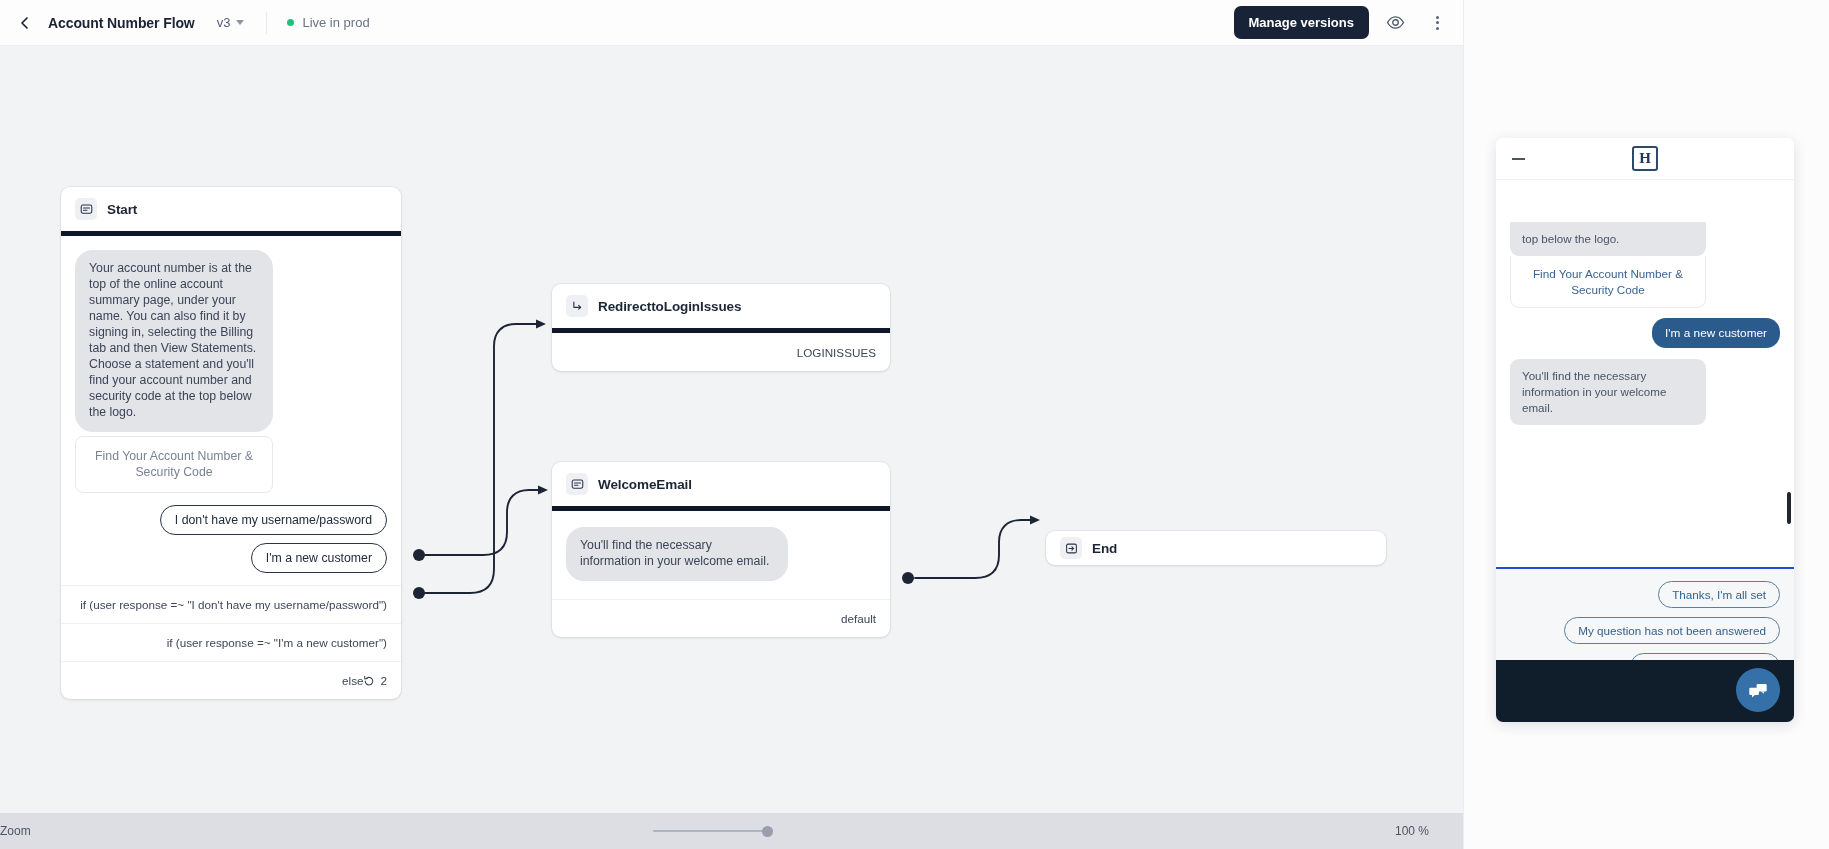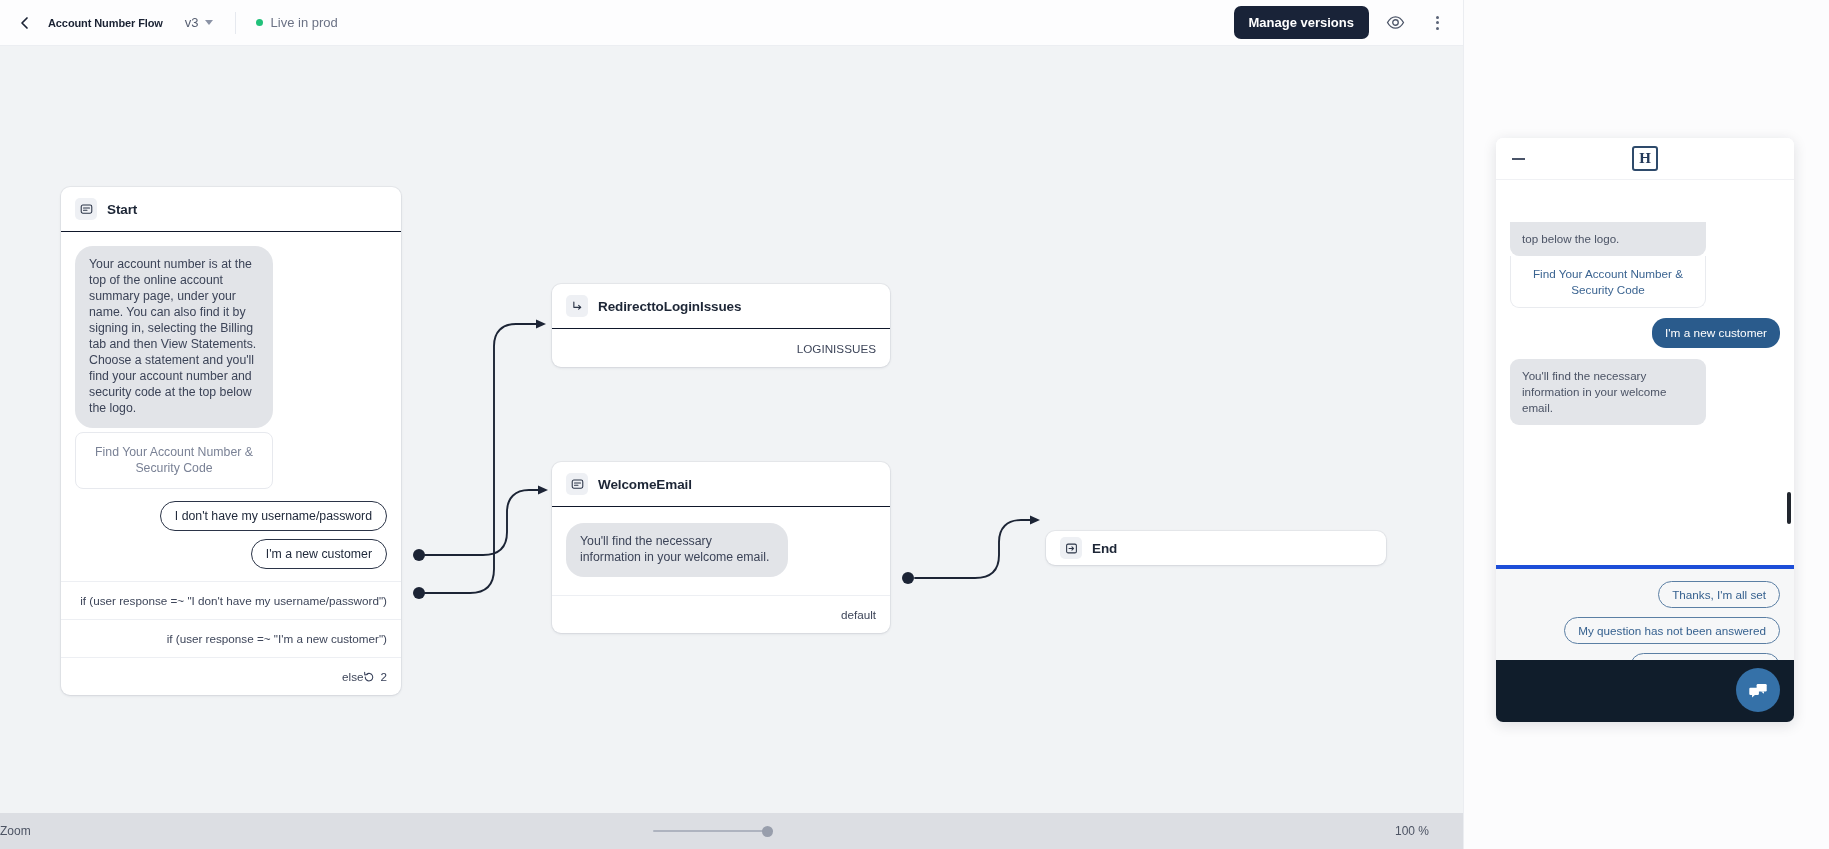--- a/index.html
+++ b/index.html
@@ -20,21 +20,21 @@
     border-bottom: 1px solid #eceef2;
     z-index: 20;
   }
   .back-btn {
     width: 34px; height: 34px; margin-left: 8px;
     display: flex; align-items: center; justify-content: center;
     cursor: pointer; border-radius: 6px;
   }
   .back-btn svg { display: block; }
   .flow-title {
-    font-size: 11px; font-weight: 700; color: #1a2233;
+    font-size: 14px; font-weight: 700; color: #1a2233;
     margin-left: 6px; letter-spacing: -0.1px;
   }
   .version-select {
     display: flex; align-items: center; gap: 6px;
     margin-left: 22px; cursor: pointer;
     font-size: 13px; color: #565e71;
   }
   .caret { width: 0; height: 0; border-left: 4.5px solid transparent;
            border-right: 4.5px solid transparent; border-top: 5px solid #8b93a6; }
   .hdr-divider { width: 1px; height: 22px; background: #e6e9ef; margin-left: 22px; }
@@ -70,21 +70,21 @@
   
   .node {
     position: absolute;
     background: #ffffff;
     border-radius: 9px;
     box-shadow: 0 1px 3px rgba(23,32,54,.10), 0 0 0 1px rgba(23,32,54,.045);
   }
   .node-head {
     display: flex; align-items: center; gap: 10px;
     padding: 11px 14px;
-    border-bottom: 1px solid #0f172a;
+    border-bottom: 5px solid #0f172a;
   }
   .node-ico {
     width: 22px; height: 22px; border-radius: 5px; background: #eef0f4;
     display: flex; align-items: center; justify-content: center; flex: 0 0 auto;
   }
   .node-title { font-size: 13.5px; font-weight: 700; color: #1d2636; letter-spacing: -.1px; }
   .node-body { padding: 14px 14px 12px 14px; }
 
   .bubble {
     background: #e2e4e8; color: #3c4458;
@@ -157,21 +157,21 @@
     border-top: none;
     border-radius: 0 0 9px 9px; padding: 10px 8px; margin-bottom: 10px;
     text-align: center; color: #3b6491; font-size: 11.7px; line-height: 1.35;
   }
   .m-user {
     margin-left: auto; background: #2a5b8c; color: #fff;
     border-radius: 14px; padding: 8px 13px; font-size: 11.8px;
     width: fit-content; margin-bottom: 11px;
   }
   .chat-quick {
-    flex: 0 0 auto; background: #f6f7f8; border-top: 4px solid #1d4ed8;
+    flex: 0 0 auto; background: #f6f7f8; border-top: 2px solid #1d4ed8;
     padding: 12px 14px 6px 14px;
     display: flex; flex-direction: column; align-items: flex-end; gap: 9px;
   }
   .q-btn {
     border: 1px solid #5b7fa4; color: #36618f; background: #f6f7f8;
     border-radius: 15px; padding: 6px 13px; font-size: 11.7px; white-space: nowrap;
     cursor: pointer;
   }
   .chat-foot {
     flex: 0 0 auto; background: #f6f7f8;

